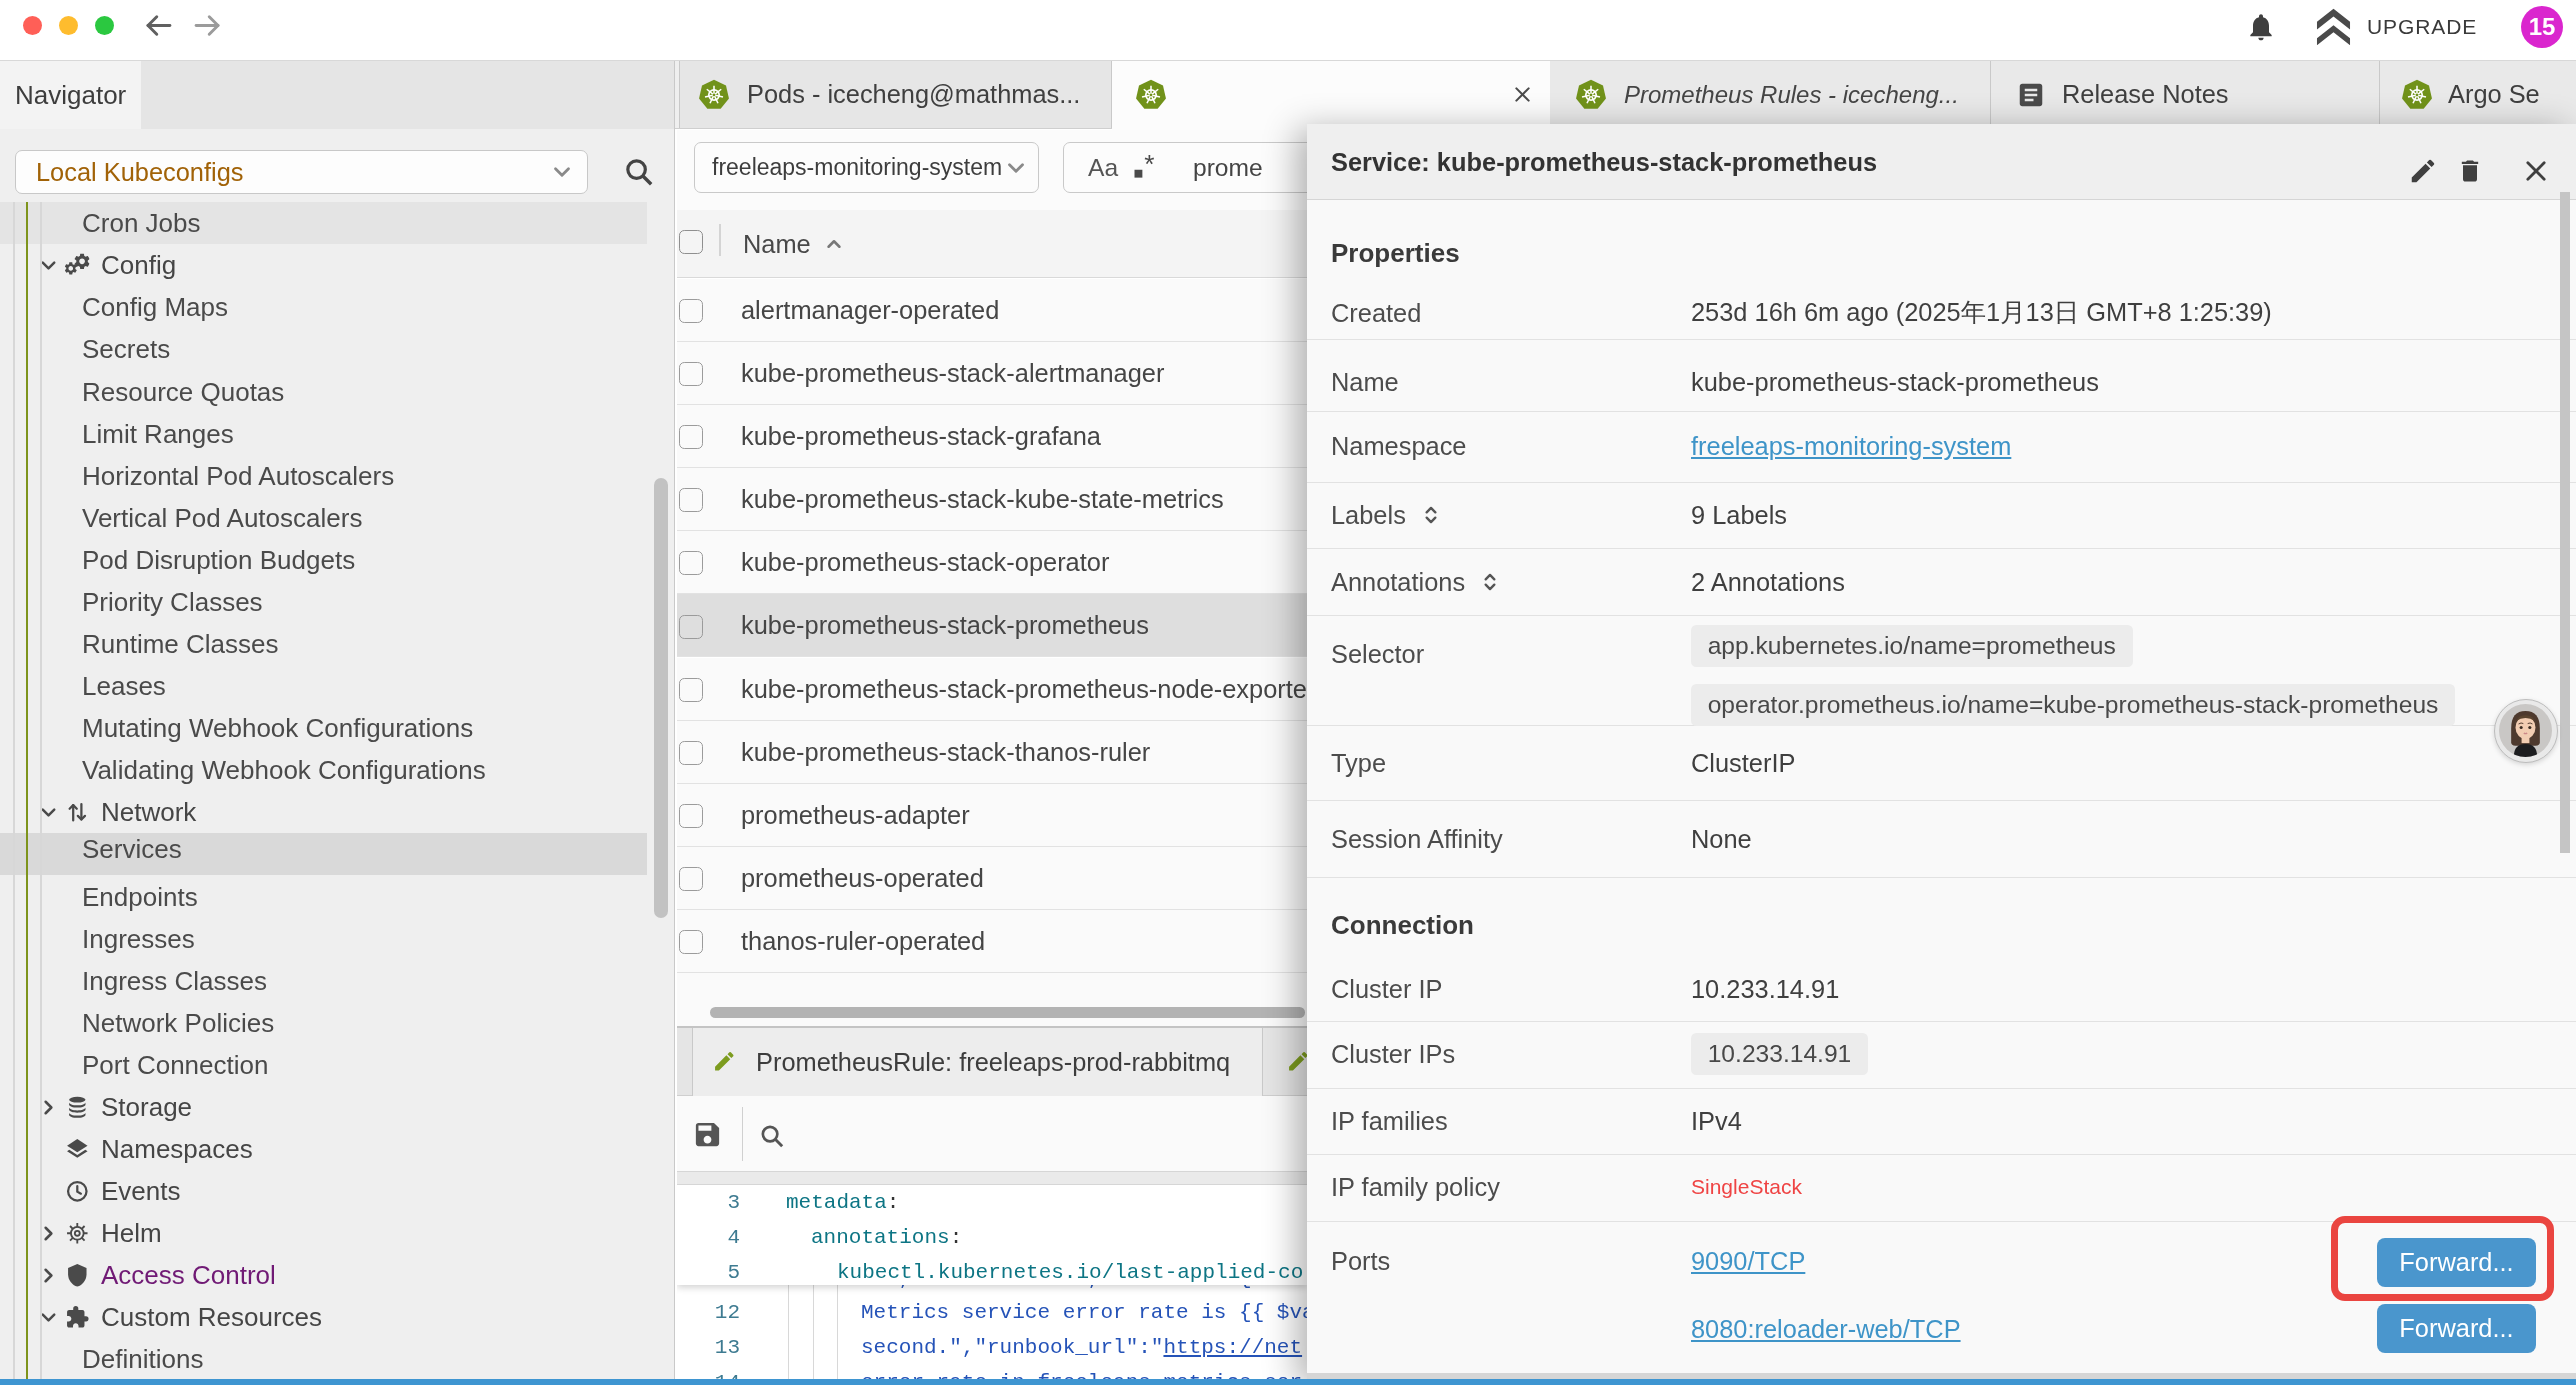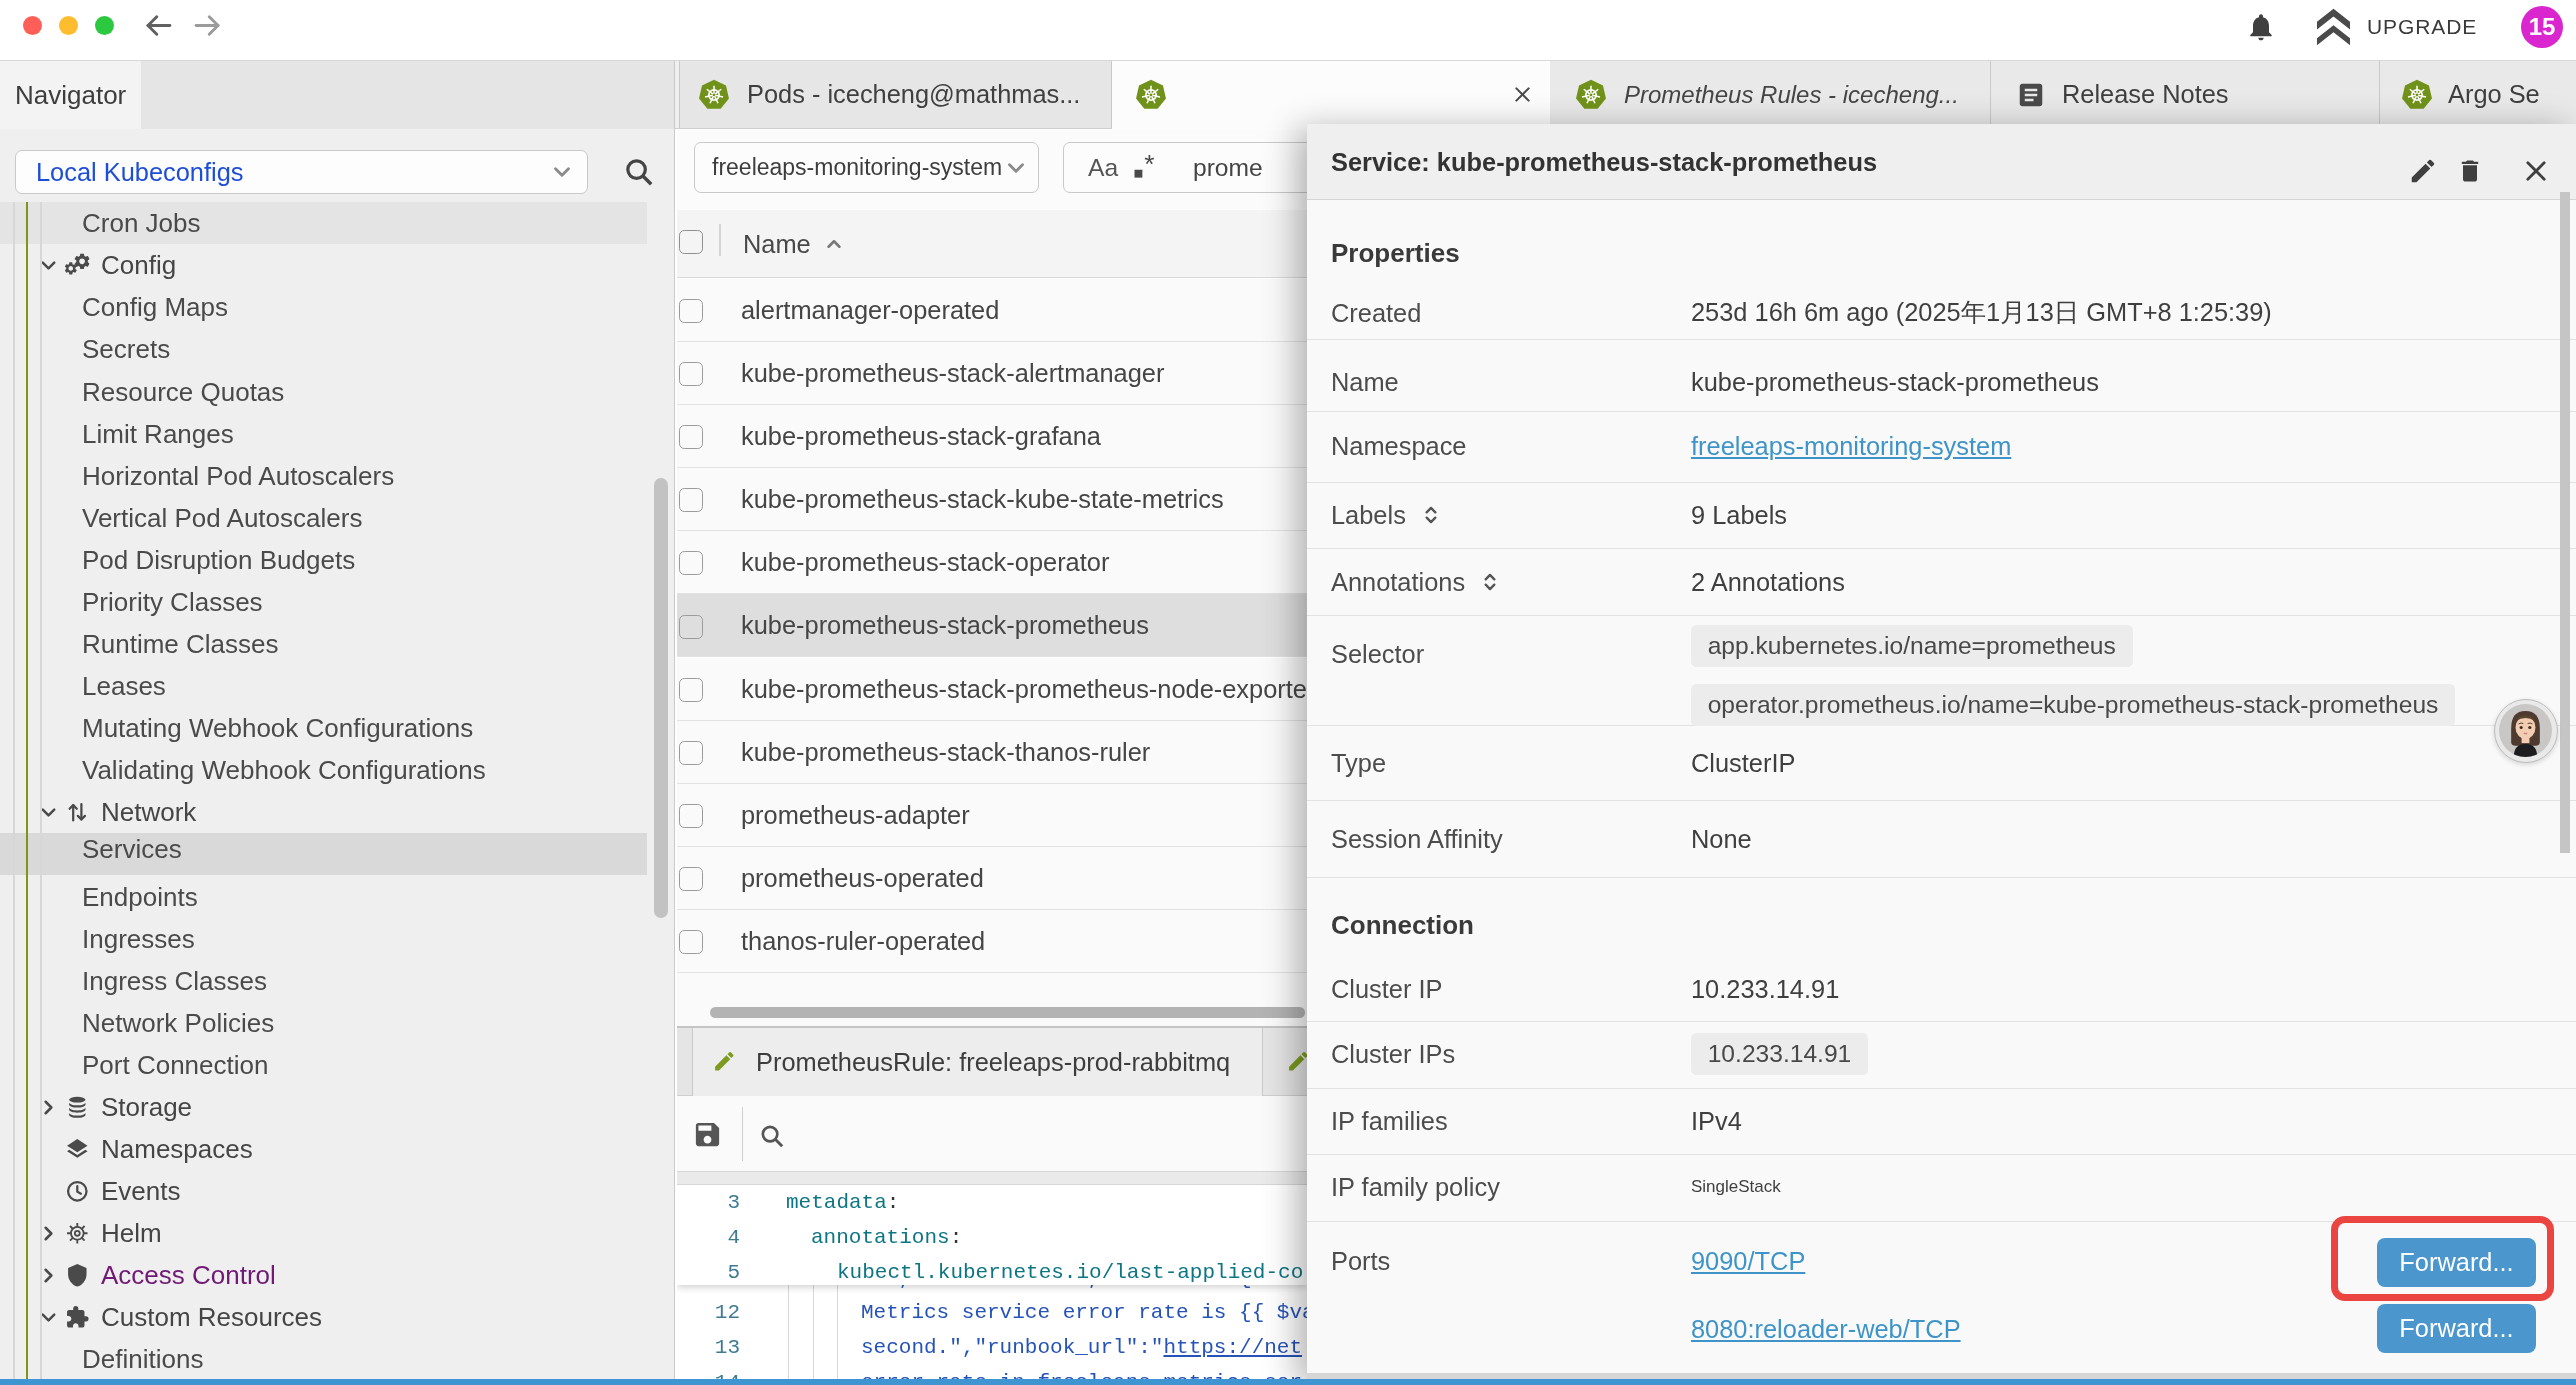--- a/index.html
+++ b/index.html
@@ -144,21 +144,21 @@
 </svg>
 <div class="abs" style="left:2367px;top:15px;font-size:21px;color:#3a3a3a;letter-spacing:0.9px">UPGRADE</div>
 <div class="abs" style="left:2521px;top:6.1px;width:42px;height:42px;border-radius:50%;background:#da26ce;color:#fff;font-size:24px;font-weight:bold;text-align:center;line-height:42px">15</div>
 </div>
 
 <div class="abs" style="left:0;top:61px;width:675px;height:1324px;background:#efefef;border-right:1.8px solid #c9c9c9;overflow:hidden">
 <div class="abs" style="left:0;top:0;width:675px;height:68px;background:#e5e5e5"></div>
 <div class="abs" style="left:0;top:0;width:141px;height:68px;background:#f3f3f3"></div>
 <div class="abs" style="left:15px;top:0;height:68px;font-size:26px;color:#3d3d3d;display:flex;align-items:center">Navigator</div>
 <div class="abs" style="left:15px;top:89px;width:573px;height:44px;background:#fdfdfd;border:1.8px solid #c8c8c8;border-radius:7px"></div>
-<div class="abs" style="left:36px;top:89px;height:44px;font-size:25.4px;color:#1d4ed8;display:flex;align-items:center">Local Kubeconfigs</div>
+<div class="abs" style="left:36px;top:89px;height:44px;font-size:25.4px;color:#a16207;display:flex;align-items:center">Local Kubeconfigs</div>
 <svg class="abs" style="left:549px;top:98px;color:#8a8a8a" width="26" height="26" viewBox="0 0 24 24">
         <use href="#chevdown"></use>
       </svg>
 <svg class="abs" style="left:622px;top:94px;color:#444" width="35" height="35" viewBox="0 0 24 24">
         <use href="#mag"></use>
       </svg>
 <div class="abs" style="left:0;top:141px;width:647px;height:42px;background:#e4e4e4;"></div>
       <div class="abs" style="left:82px;top:141px;height:42px;font-size:26px;color:#4a4a4a;display:flex;align-items:center;white-space:nowrap">Cron Jobs</div>
 <div class="abs" style="left:0;top:183px;width:647px;height:42px;"></div>
       <svg class="abs" style="left:37px;top:193px;color:#4a4a4a" width="23" height="23" viewBox="0 0 24 24">
@@ -453,21 +453,21 @@
         <span class="chip">10.233.14.91</span>
       </div>
 <div class="abs" style="left:0;top:1030px;width:1269px;height:0.9px;background:#e2e2e2"></div>
       <div class="abs" style="left:24px;top:976px;height:42px;font-size:25.4px;color:#4c4c4c;display:flex;align-items:center">IP families</div>
       <div class="abs" style="left:384px;top:976px;height:42px;display:flex;align-items:center">
         <span style="font-size:25.4px;color:#3f3f3f">IPv4</span>
       </div>
 <div class="abs" style="left:0;top:1097px;width:1269px;height:0.9px;background:#e2e2e2"></div>
       <div class="abs" style="left:24px;top:1042px;height:42px;font-size:25.4px;color:#4c4c4c;display:flex;align-items:center">IP family policy</div>
       <div class="abs" style="left:384px;top:1042px;height:42px;display:flex;align-items:center">
-        <span style="font-size:17px;color:#404040">SingleStack</span>
+        <span style="font-size:21px;color:#ef4444">SingleStack</span>
       </div>
 <div class="abs" style="left:24px;top:1116px;height:42px;font-size:25.4px;color:#4c4c4c;display:flex;align-items:center">Ports</div>
 <div class="abs" style="left:384px;top:1116px;height:42px;display:flex;align-items:center">
         <span class="lnk" style="font-size:25.4px">9090/TCP</span>
       </div>
 <div class="abs" style="left:384px;top:1184px;height:42px;display:flex;align-items:center">
         <span class="lnk" style="font-size:25.4px">8080:reloader-web/TCP</span>
       </div>
 <div class="abs" style="left:1070px;top:1114px;width:159px;height:49px;background:#4a96cd;border-radius:8px;color:#fff;font-size:25.4px;display:flex;align-items:center;justify-content:center">Forward...</div>
 <div class="abs" style="left:1070px;top:1180px;width:159px;height:49px;background:#4a96cd;border-radius:8px;color:#fff;font-size:25.4px;display:flex;align-items:center;justify-content:center">Forward...</div>

